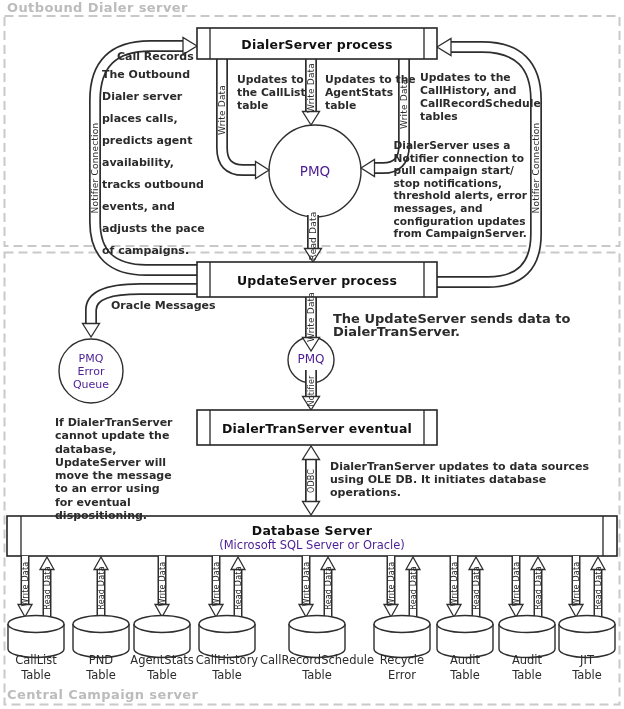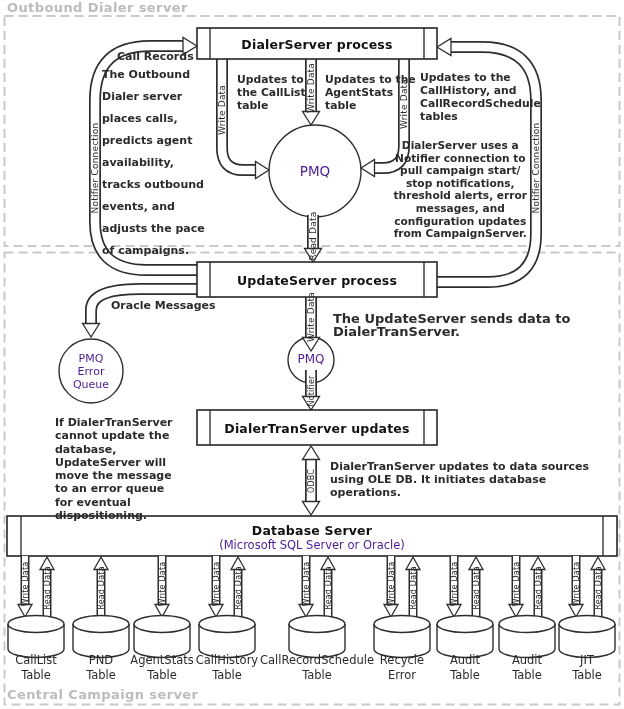--- a/index.html
+++ b/index.html
@@ -200,21 +200,21 @@
       <path class="cyl" d="M 559 624 V 649 A 28 8.5 0 0 0 615 649 V 624"></path>
         <ellipse class="cyl" cx="587" cy="624" rx="28" ry="8.5"></ellipse>
     </g>
   </svg>
 
   <div class="region-label" style="left:7px;top:0px">Outbound Dialer server</div>
   <div class="region-label" style="left:7px;top:687px">Central Campaign server</div>
 
   <div class="ctr btitle" style="left:317px;top:44px">DialerServer process</div>
   <div class="ctr btitle" style="left:317px;top:280px">UpdateServer process</div>
-  <div class="ctr btitle" style="left:317px;top:428px">DialerTranServer updates</div>
+  <div class="ctr btitle" style="left:317px;top:428px">DialerTranServer eventual</div>
   <div class="ctr btitle" style="left:312px;top:530px">Database Server</div>
   <div class="ctr" style="left:312px;top:545px;font-size:11.5px">(Microsoft SQL Server or Oracle)</div>
 
   <div class="ctr" style="left:315px;top:171px;font-size:13.5px">PMQ</div>
   <div class="ctr" style="left:311px;top:359px;font-size:12px">PMQ</div>
   <div class="ctr" style="left:91px;top:371px;font-size:11px;line-height:13px">PMQ
 Error
 Queue</div>
 
   <div class="t" style="left:117px;top:50px;font-size:11px">Call Records</div>
@@ -232,34 +232,34 @@
   <div class="t" style="left:237px;top:73px;line-height:13px">Updates to
 the CallList
 table</div>
   <div class="t" style="left:325px;top:73px;line-height:13px">Updates to the
 AgentStats
 table</div>
   <div class="t" style="left:420px;top:71px;line-height:13px">Updates to the
 CallHistory, and
 CallRecordSchedule
 tables</div>
-  <div class="t" style="right:97px;top:139px;text-align:center;font-size:10.6px;line-height:12.6px">DialerServer uses a
+  <div class="t" style="right:97px;top:139px;text-align:left;font-size:10.6px;line-height:12.6px">DialerServer uses a
 Notifier connection to
 pull campaign start/
 stop notifications,
 threshold alerts, error
 messages, and
 configuration updates
 from CampaignServer.</div>
   <div class="t" style="left:55px;top:416px;font-size:11px;line-height:13.3px">If DialerTranServer
 cannot update the
 database,
 UpdateServer will
 move the message
-to an error queue
+to an error using
 for eventual
 dispositioning.</div>
   <div class="t" style="left:333px;top:312px;font-size:13px;line-height:13px">The UpdateServer sends data to
 DialerTranServer.</div>
   <div class="t" style="left:330px;top:460px;font-size:11px;line-height:13px">DialerTranServer updates to data sources
 using OLE DB.  It initiates database
 operations.</div>
 
   <div class="rot" style="left:95px;top:168px">Notifier Connection</div>
   <div class="rot" style="left:536px;top:168px">Notifier Connection</div>

